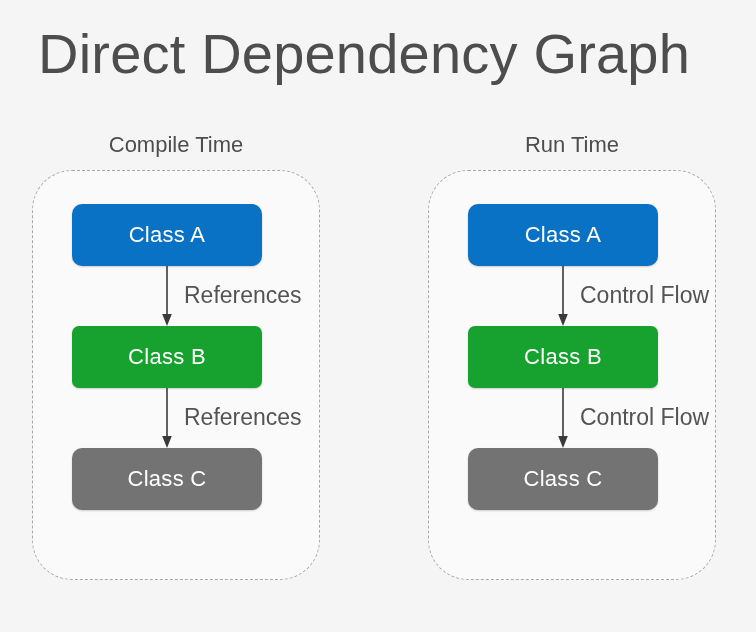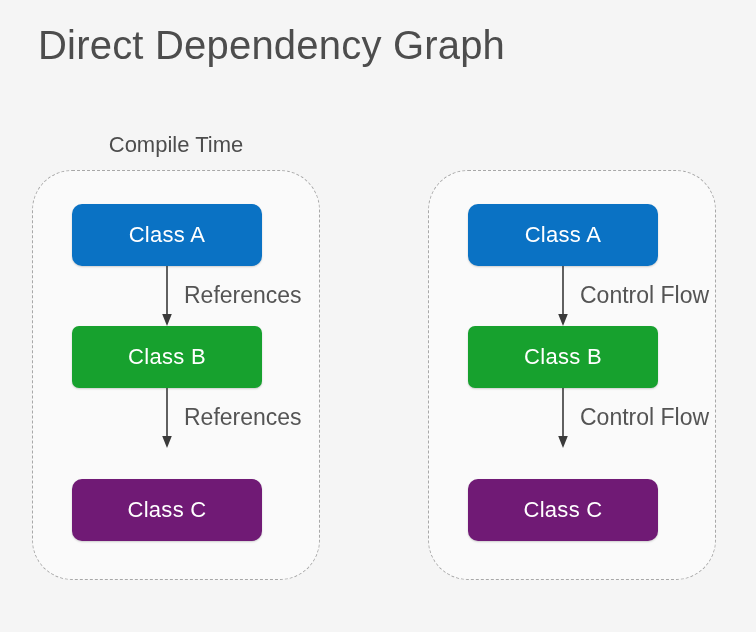--- a/index.html
+++ b/index.html
@@ -12,21 +12,21 @@
     background: #f5f5f5;
     font-family: "Liberation Sans", sans-serif;
     overflow: hidden;
     position: relative;
   }
 
   #page-title {
     position: absolute;
     left: 38px;
     top: 22px;
-    font-size: 40px;
+    font-size: 56px;
     font-weight: 300;
     color: #4d4d4d;
     letter-spacing: 0.2px;
     line-height: 1.15;
     white-space: nowrap;
   }
 
   .panel {
     position: absolute;
     top: 170px;
@@ -71,21 +71,21 @@
     justify-content: center;
     color: #ffffff;
     font-size: 22px;
     font-weight: 400;
     letter-spacing: 0.3px;
     box-shadow: 0 1px 2px rgba(0,0,0,0.18);
     box-sizing: border-box;
   }
   .node-a { top: 34px;  background: #0a72c4; }
   .node-b { top: 156px; background: #17a12e; border-radius: 7px; }
-  .node-c { top: 278px; background: #701a75; margin-top: 31px; }
+  .node-c { top: 278px; background: #737373; }
 
   .edge {
     position: absolute;
     left: 126px;
     width: 18px;
     height: 62px;
     overflow: visible;
   }
   .edge-1 { top: 96px; }
   .edge-2 { top: 218px; }
@@ -136,20 +136,21 @@
     </svg>
   </div>
   <div class="edge-label label-2">References</div>
 
   <div class="node node-c">
     <span>Class C</span>
   </div>
 </div>
 
 <div class="panel right">
+  <div class="panel-title">Run Time</div>
   <div class="panel-frame"></div>
 
   <div class="node node-a">
     <span>Class A</span>
   </div>
 
   <div class="edge edge-1">
     <svg width="18" height="62" viewBox="0 0 18 62" xmlns="http://www.w3.org/2000/svg">
       <line class="edge-line" x1="9" y1="0" x2="9" y2="52"></line>
       <polygon class="edge-head" points="9,60 4.2,48 13.8,48"></polygon>

